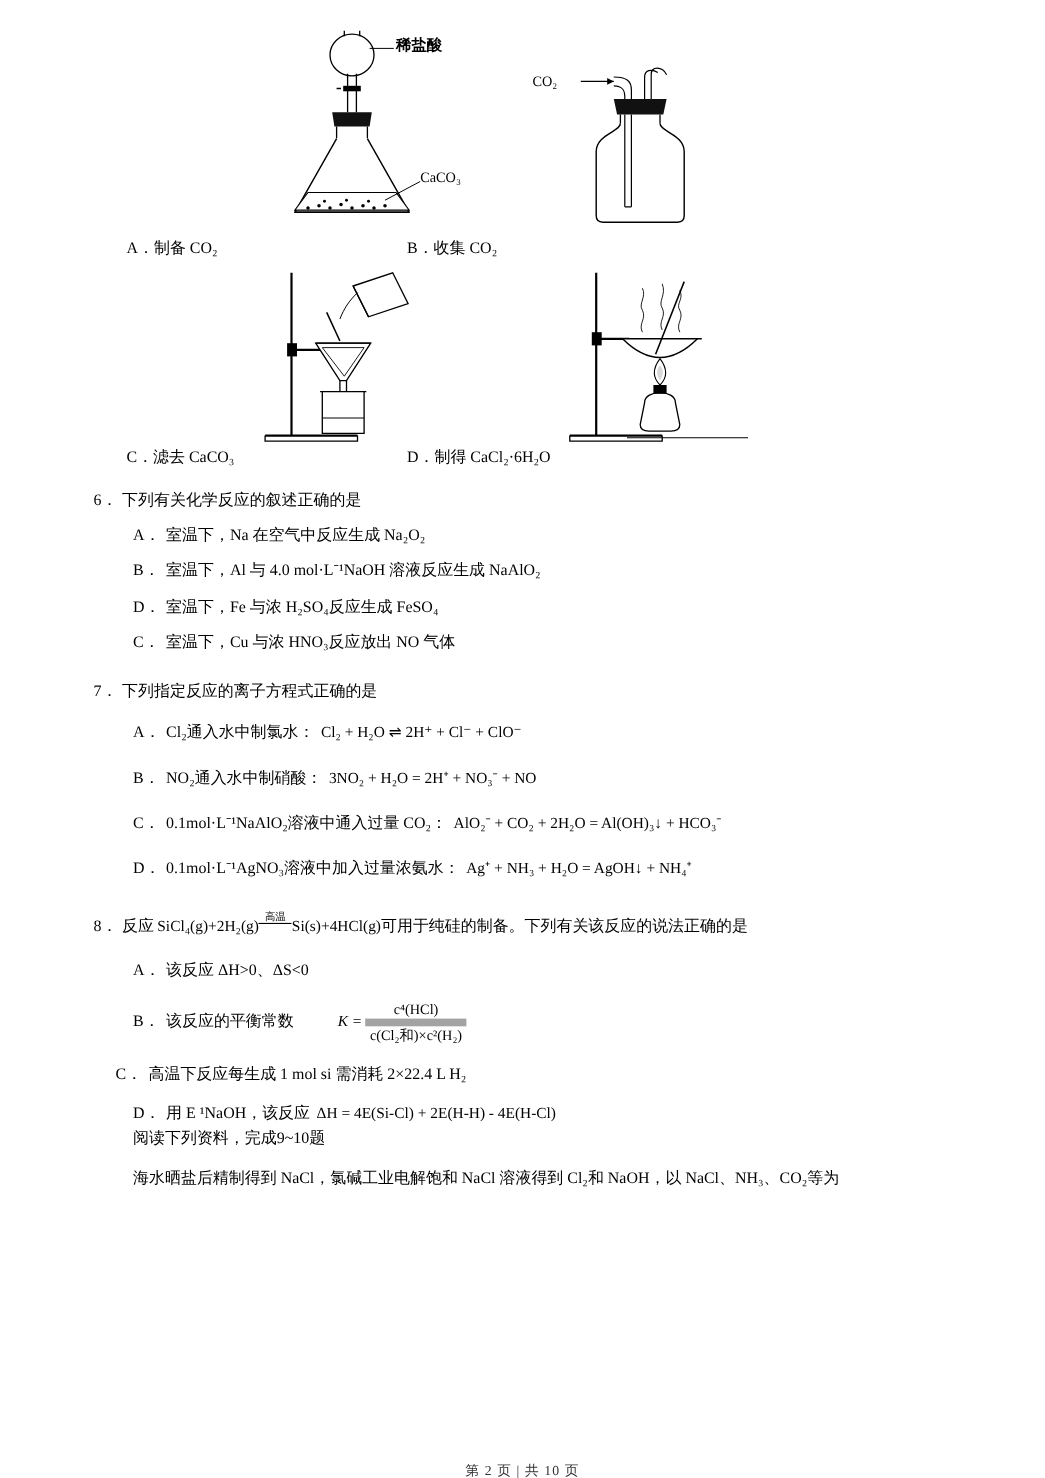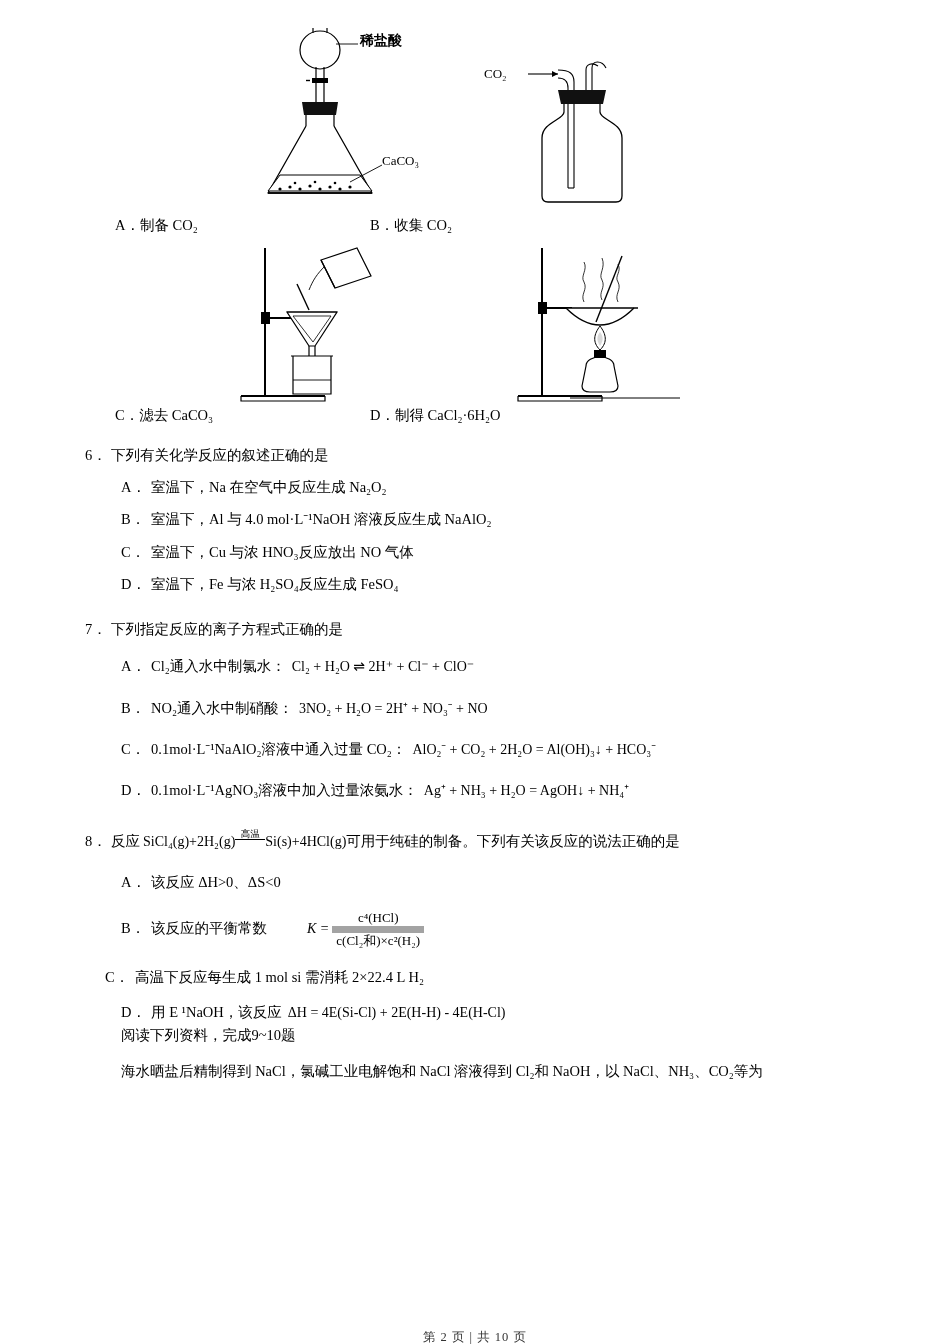--- a/index.html
+++ b/index.html
@@ -273,24 +273,24 @@
     <div class="q-head">
       <span class="q-num">6．</span><span>下列有关化学反应的叙述正确的是</span>
     </div>
     <div class="opt">
       <span class="tag">A．</span><span>室温下，Na 在空气中反应生成 Na₂O₂</span>
     </div>
     <div class="opt">
       <span class="tag">B．</span><span>室温下，Al 与 4.0 mol·L⁻¹NaOH 溶液反应生成 NaAlO₂</span>
     </div>
     <div class="opt">
+      <span class="tag">D．</span><span>室温下，Fe 与浓 H₂SO₄反应生成 FeSO₄</span>
+    </div>
+    <div class="opt">
       <span class="tag">C．</span><span>室温下，Cu 与浓 HNO₃反应放出 NO 气体</span>
-    </div>
-    <div class="opt">
-      <span class="tag">D．</span><span>室温下，Fe 与浓 H₂SO₄反应生成 FeSO₄</span>
     </div>
   </div>
 
   <div class="q" style="margin-top:22px;">
     <div class="q-head">
       <span class="q-num">7．</span><span>下列指定反应的离子方程式正确的是</span>
     </div>
 
     <div class="opt" style="margin-top:14px;">
       <span class="tag">A．</span><span>Cl₂通入水中制氯水：</span><span class="eq" style="margin-left:6px;">Cl₂ + H₂O ⇌ 2H⁺ + Cl⁻ + ClO⁻</span>

